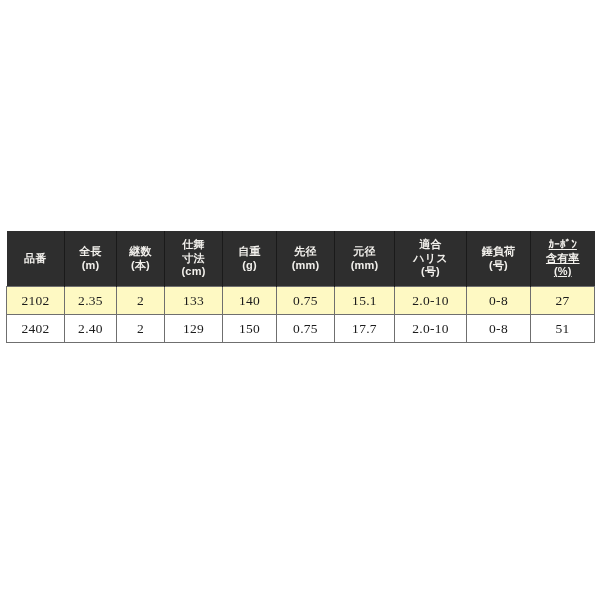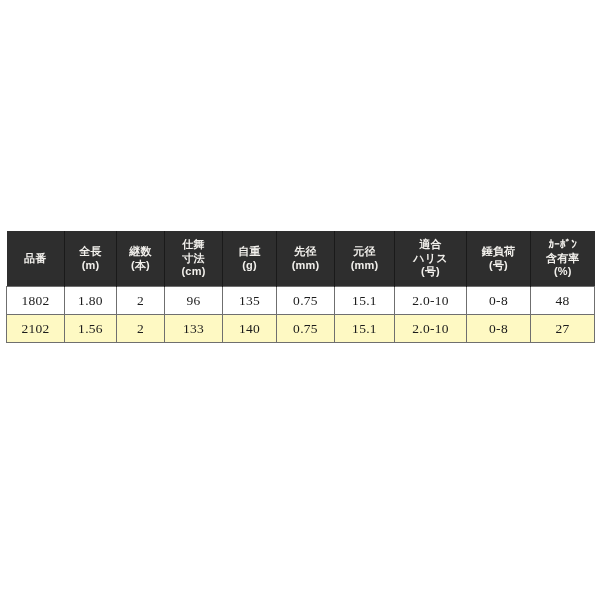--- a/index.html
+++ b/index.html
@@ -47,20 +47,21 @@
     line-height: 1.22;
     border-right: 1px solid #1a1a1a;
     border-left: 1px solid #3a3a3a;
     letter-spacing: 0.2px;
   }
   table.spec thead th:first-child {
     border-left: none;
   }
   table.spec thead th:last-child {
     border-right: none;
+    text-decoration: underline;
   }
   .hl {
     display: block;
     white-space: nowrap;
   }
   .hl.unit {
     font-weight: bold;
   }
   
   table.spec tbody td {
@@ -142,41 +143,41 @@
           </th>
           <th>
             <span class="hl">ｶｰﾎﾞﾝ</span>
             <span class="hl">含有率</span>
             <span class="hl unit">(%)</span>
           </th>
         </tr>
       </thead>
 
       <tbody>
-        <tr>
-          <td>1802</td>
-          <td>1.80</td>
-          <td>2</td>
-          <td>96</td>
-          <td>135</td>
-          <td>0.75</td>
-          <td>15.1</td>
-          <td>2.0-10</td>
-          <td>0-8</td>
-          <td>48</td>
-        </tr>
         <tr class="alt">
           <td>2102</td>
-          <td>1.56</td>
+          <td>2.35</td>
           <td>2</td>
           <td>133</td>
           <td>140</td>
           <td>0.75</td>
           <td>15.1</td>
           <td>2.0-10</td>
           <td>0-8</td>
           <td>27</td>
         </tr>
+        <tr>
+          <td>2402</td>
+          <td>2.40</td>
+          <td>2</td>
+          <td>129</td>
+          <td>150</td>
+          <td>0.75</td>
+          <td>17.7</td>
+          <td>2.0-10</td>
+          <td>0-8</td>
+          <td>51</td>
+        </tr>
       </tbody>
     </table>
   </div>
 
 </div>
 
 </body></html>

